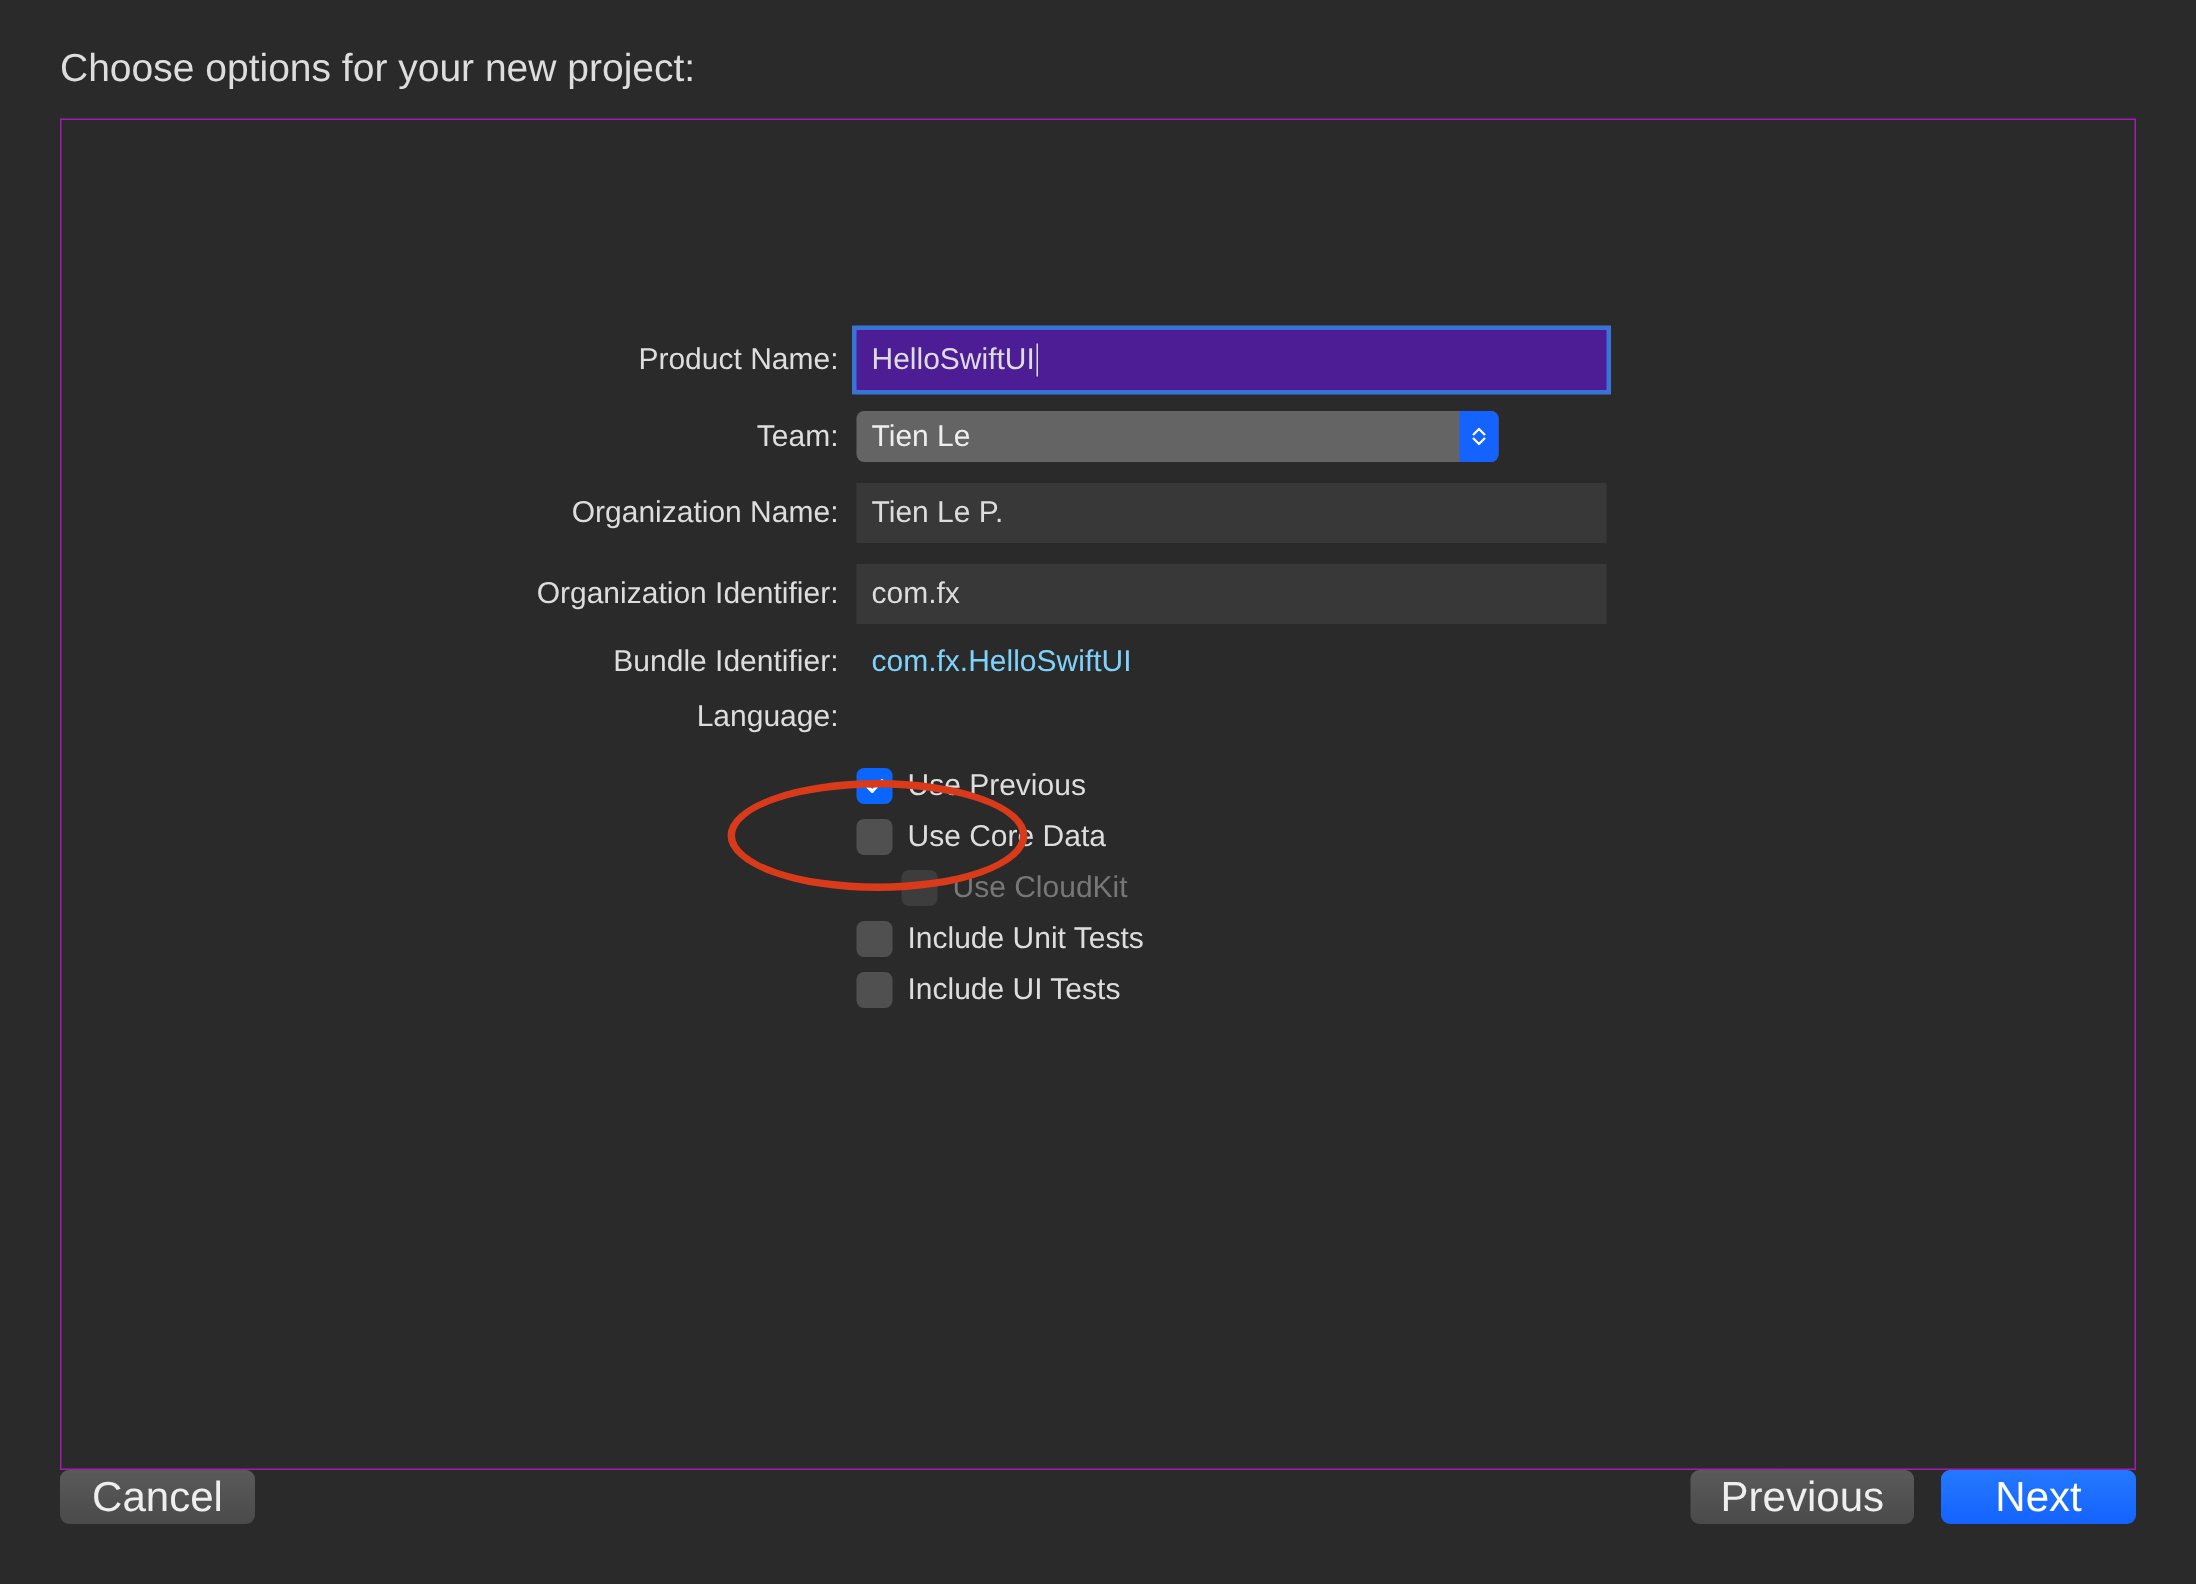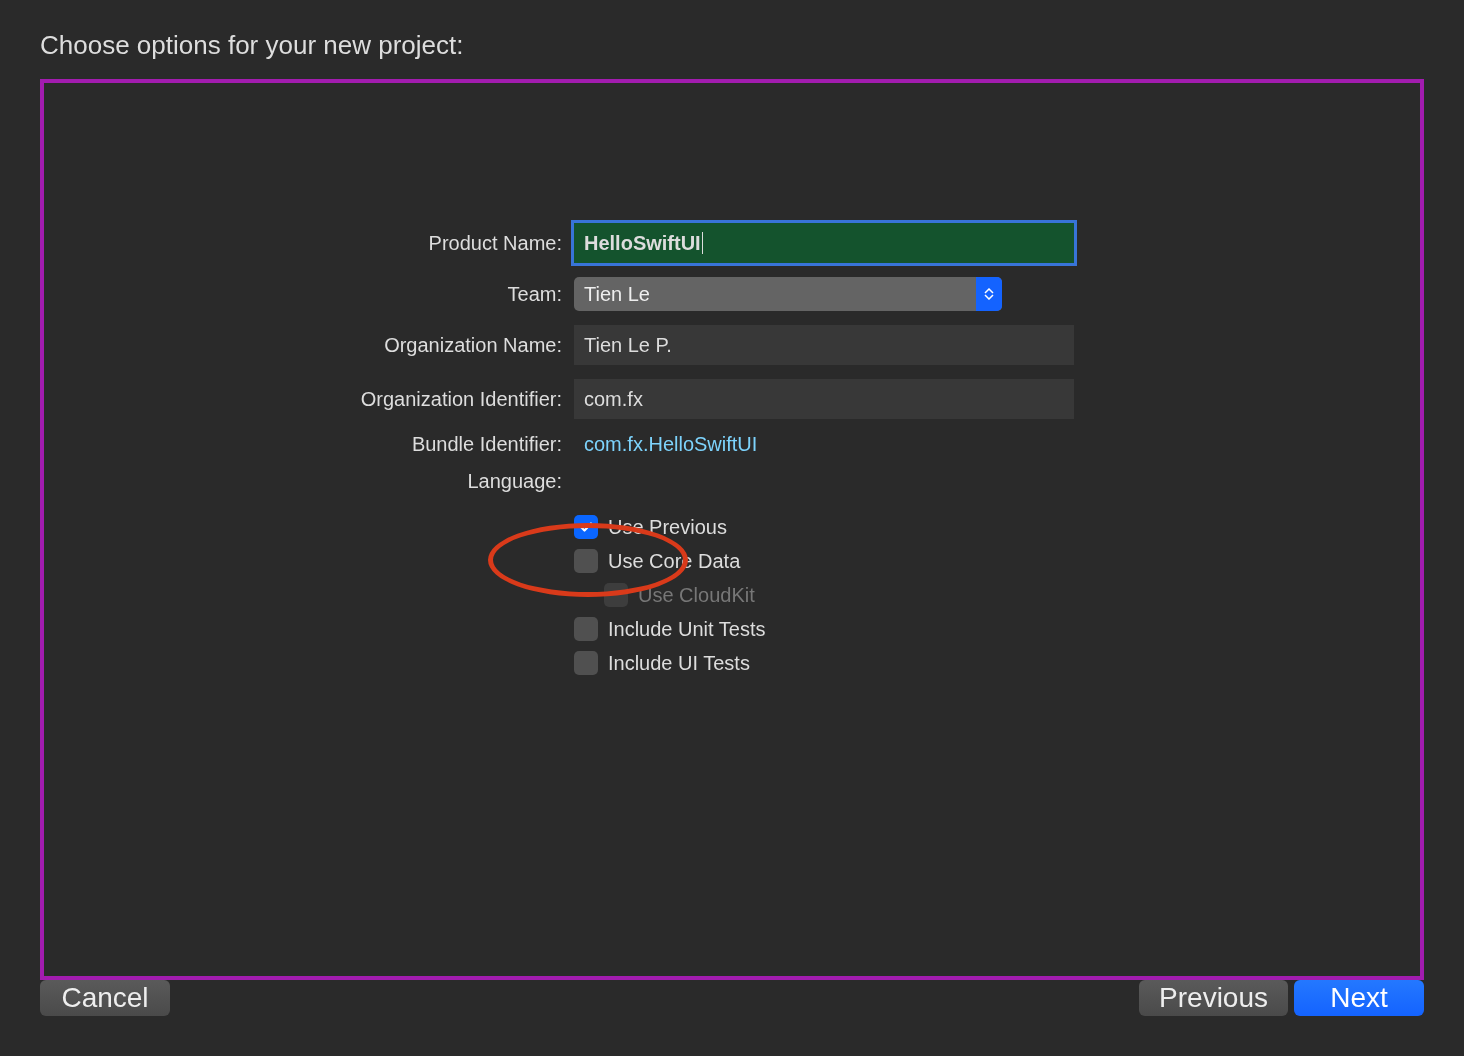--- a/index.html
+++ b/index.html
@@ -21,21 +21,21 @@
       height: 100%;
       display: flex;
       flex-direction: column;
     }
     .title {
       font-size: 26px;
       color: #ddd;
       margin-bottom: 18px;
     }
     .form-panel {
-      border: 4px solid #a21caf;
+      border: 1px solid #a21caf;
       flex: 1;
       padding: 140px 60px 40px 60px;
       position: relative;
     }
     .form-row {
       display: flex;
       align-items: center;
       margin-bottom: 14px;
     }
     .form-label {
@@ -50,22 +50,21 @@
       height: 40px;
       background: #383838;
       border: none;
       color: #ddd;
       font-size: 20px;
       padding: 0 10px;
       outline: none;
     }
     .text-input.focused {
       box-shadow: 0 0 0 3px #3874d8;
-      background: #14532d;
-      font-weight: bold;
+      background: #4c1d95;
     }
     .select-wrap {
       position: relative;
       width: 428px;
       height: 34px;
     }
     .select {
       width: 100%;
       height: 100%;
       background: #646464;
@@ -147,21 +146,21 @@
       border-radius: 50%;
       pointer-events: none;
     }
     .button-bar {
       display: flex;
       justify-content: space-between;
       align-items: center;
     }
     .button-bar-right {
       display: flex;
-      gap: 6px;
+      gap: 18px;
     }
     .btn {
       min-width: 130px;
       height: 36px;
       border-radius: 6px;
       border: none;
       font-size: 28px;
       color: #eee;
       cursor: pointer;
       padding: 0 20px;

